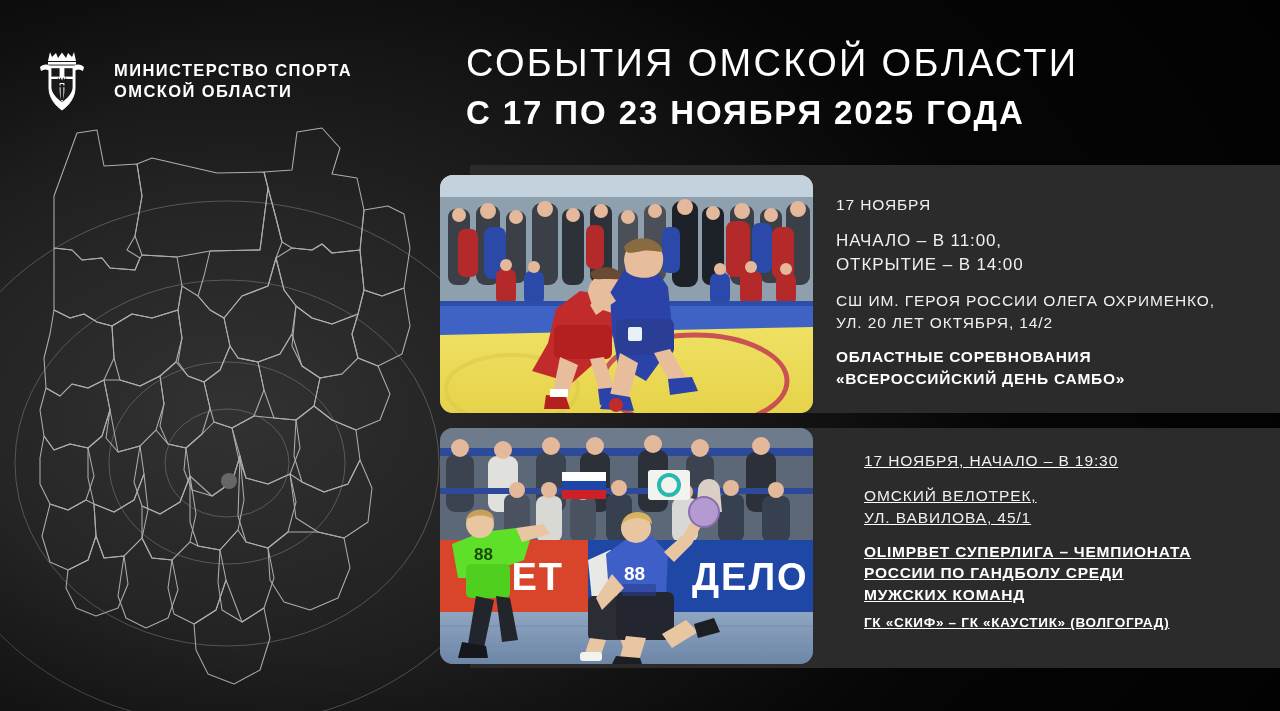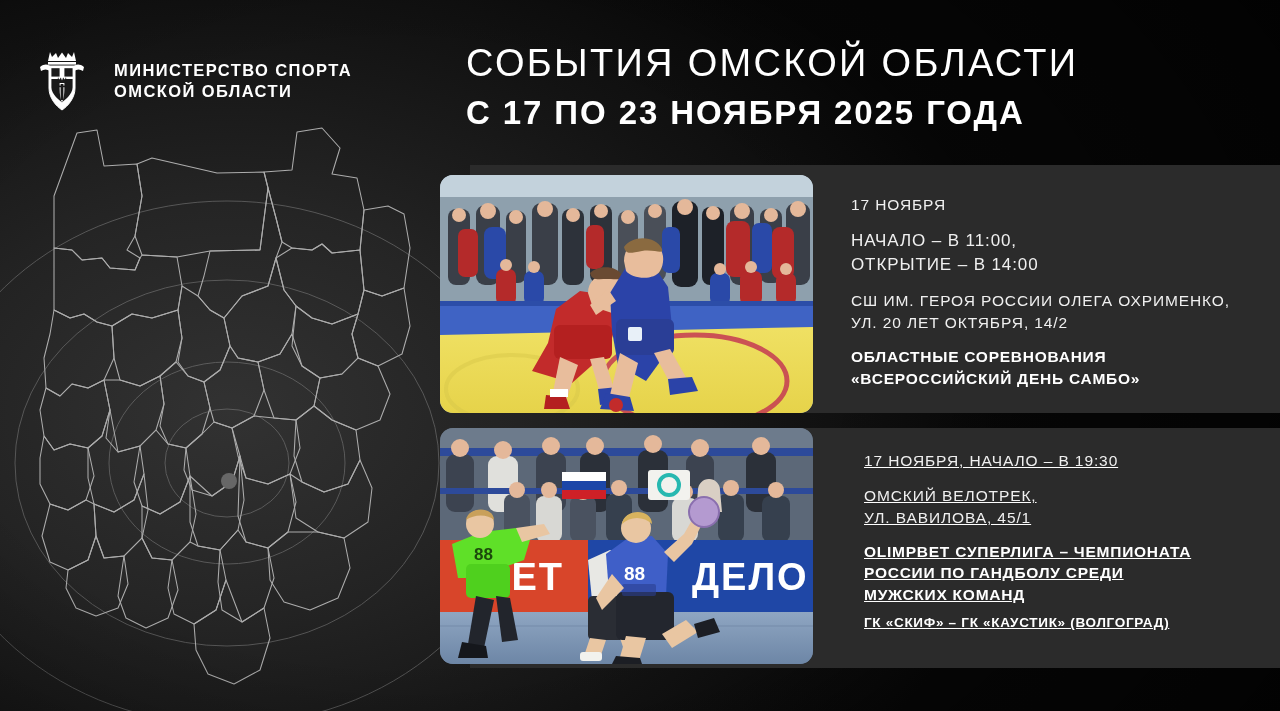--- a/index.html
+++ b/index.html
@@ -107,21 +107,21 @@
     background: #1b1b1b;
   }
   .photo.one { left: 440px; top: 175px; width: 373px; height: 238px; }
   .photo.two { left: 440px; top: 428px; width: 373px; height: 236px; }
   .photo svg { display: block; width: 100%; height: 100%; }
 
   .text-col {
     position: absolute;
     color: #fff;
   }
-  .text-col.one { left: 836px; top: 194px; width: 430px; margin-left: 15px; }
+  .text-col.one { left: 836px; top: 194px; width: 430px; }
   .text-col.two { left: 864px; top: 450px; width: 430px; text-decoration: underline; }
 
   .ev-date, .ev-time, .ev-venue {
     font-weight: 400;
     letter-spacing: 0.9px;
     line-height: 1.42;
     color: #f0f0f0;
     white-space: pre-line;
   }
   .ev-date { font-size: 15.5px; margin-bottom: 13px; }

